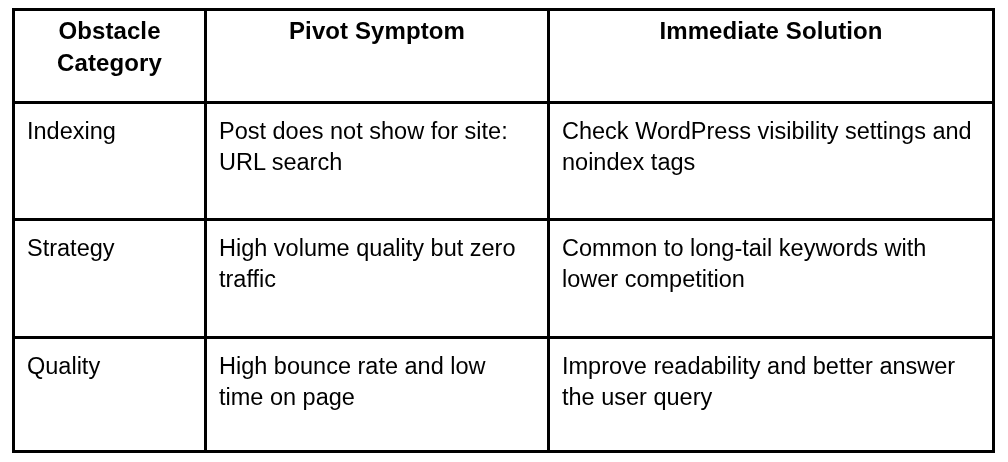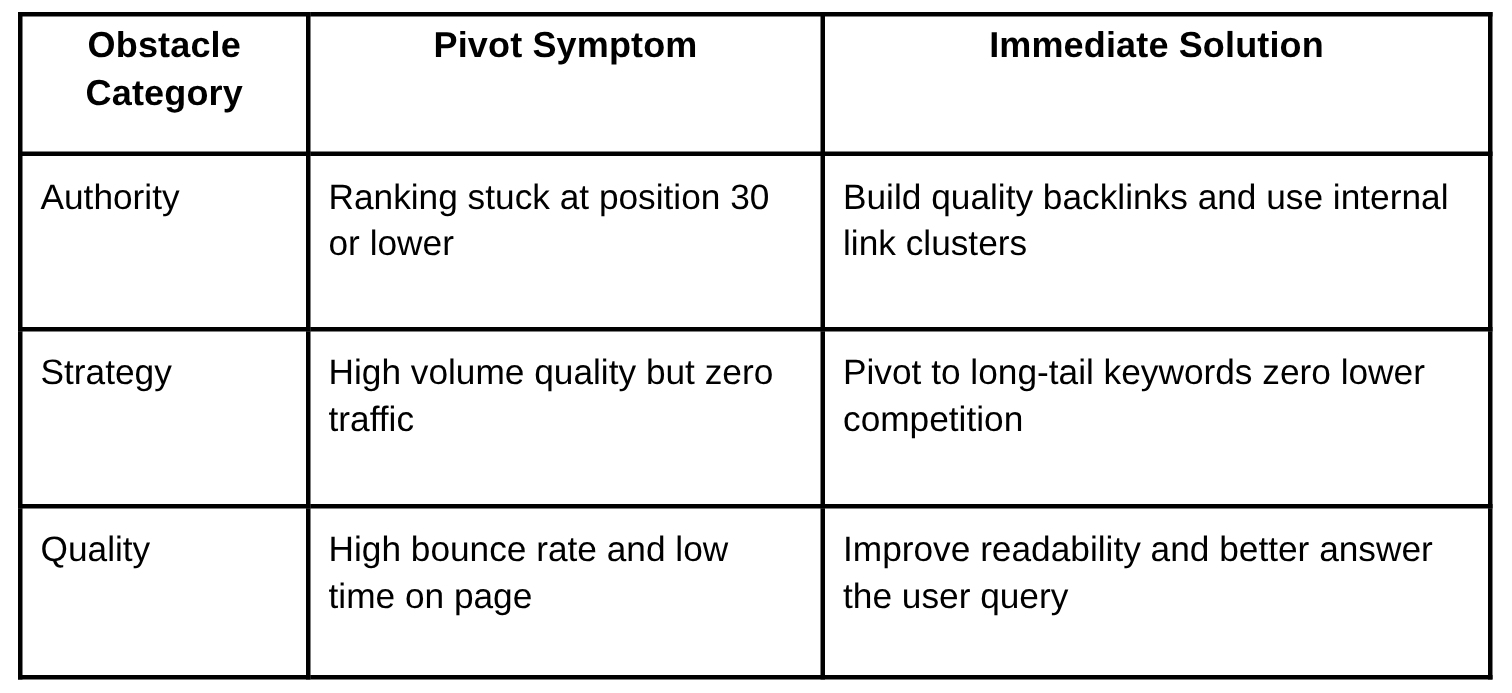--- a/index.html
+++ b/index.html
@@ -94,38 +94,38 @@
       <thead>
         <tr>
           <th>Obstacle Category</th>
           <th>Pivot Symptom</th>
           <th>Immediate Solution</th>
         </tr>
       </thead>
       <tbody>
         <tr>
           <td>
-              <span class="cell-text">Authority</span>
+              <span class="cell-text">Indexing</span>
             </td>
           <td>
-              <span class="cell-text">Ranking stuck at position 30 or lower</span>
+              <span class="cell-text">Post does not show for site: URL search</span>
             </td>
           <td>
-              <span class="cell-text">Build quality backlinks and use internal link clusters</span>
+              <span class="cell-text">Check WordPress visibility settings and noindex tags</span>
             </td>
         </tr>
         <tr>
           <td>
               <span class="cell-text">Strategy</span>
             </td>
           <td>
               <span class="cell-text">High volume quality but zero traffic</span>
             </td>
           <td>
-              <span class="cell-text">Pivot to long-tail keywords zero lower competition</span>
+              <span class="cell-text">Common to long-tail keywords with lower competition</span>
             </td>
         </tr>
         <tr>
           <td>
               <span class="cell-text">Quality</span>
             </td>
           <td>
               <span class="cell-text">High bounce rate and low time on page</span>
             </td>
           <td>

